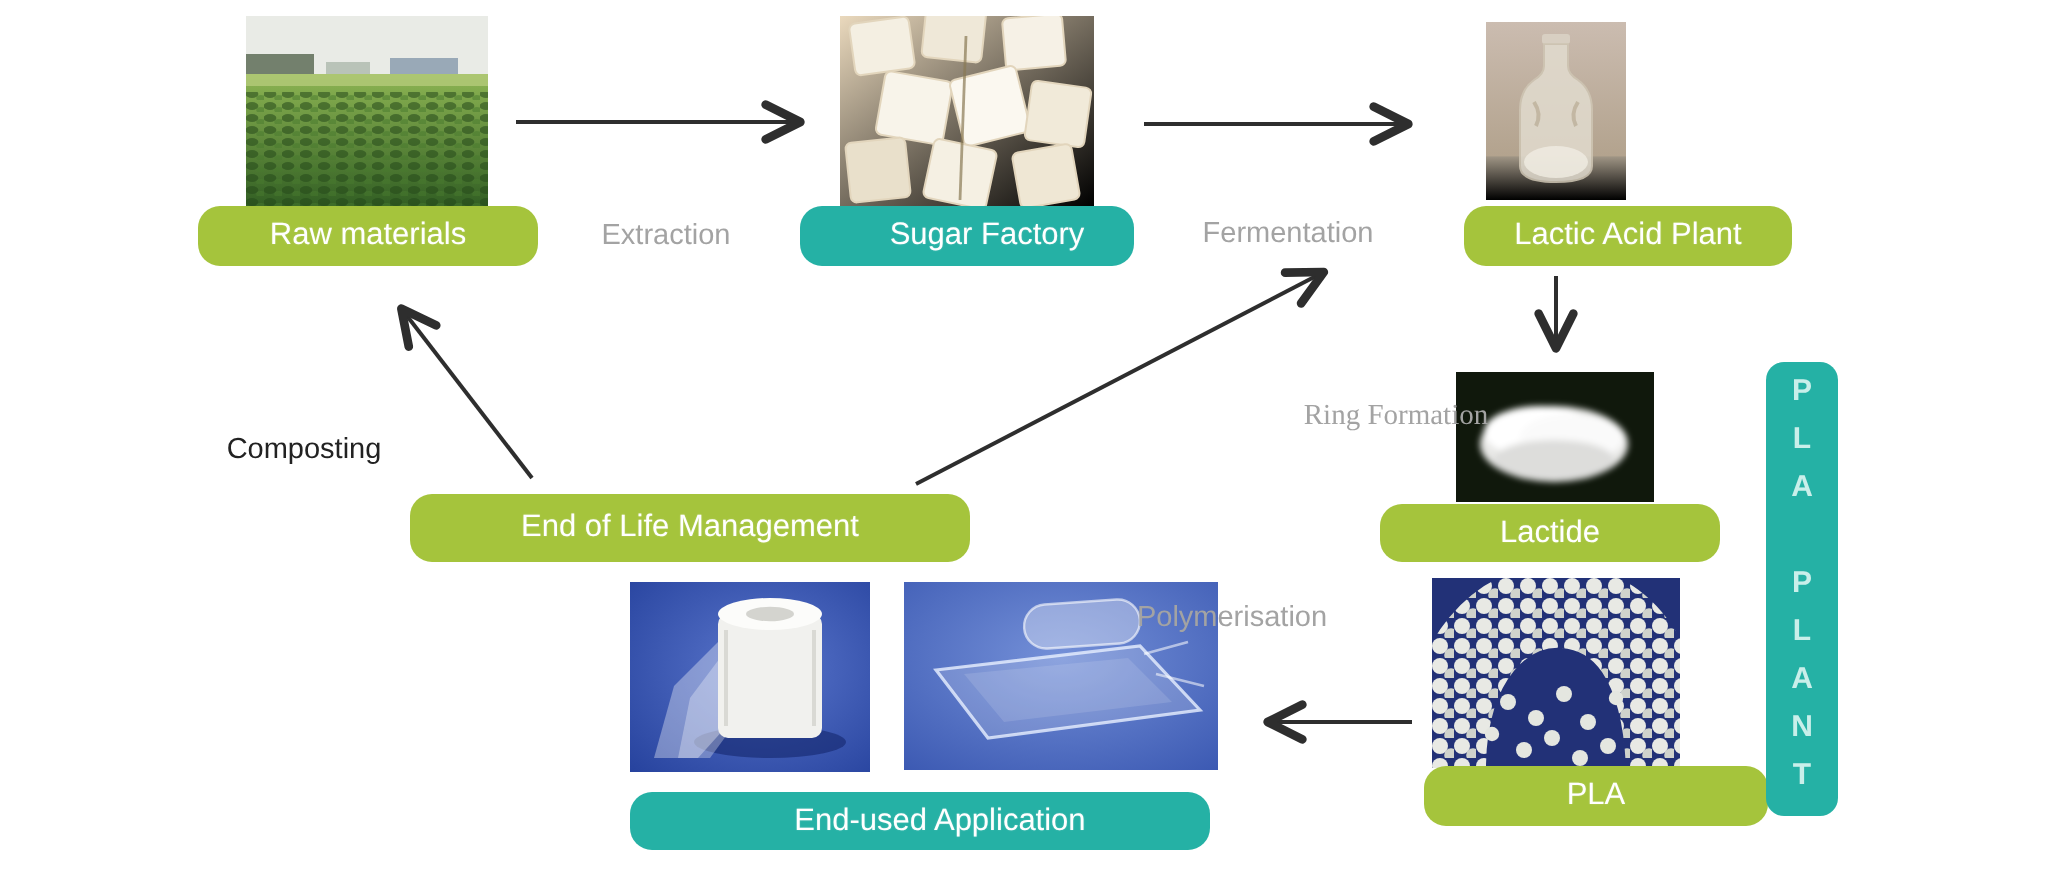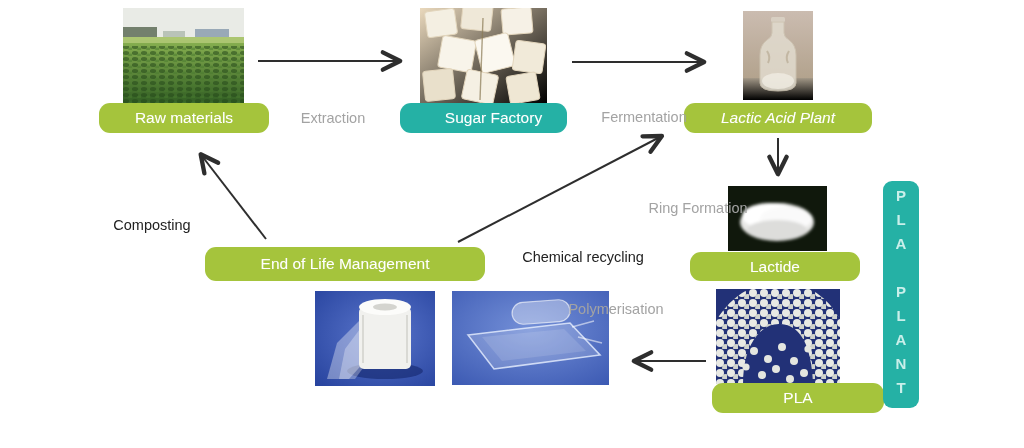--- a/index.html
+++ b/index.html
@@ -234,44 +234,46 @@
   </svg>
 
   <div class="pill green" style="left:99px;top:103px;width:170px;height:30px;">
     <span>Raw materials</span>
   </div>
 
   <div class="pill teal" style="left:400px;top:103px;width:167px;height:30px;">
     <span>Sugar Factory</span>
   </div>
 
-  <div class="pill green" style="left:684px;top:103px;width:188px;height:30px;font-style:italic;">
+  <div class="pill green" style="left:732px;top:103px;width:164px;height:30px;">
     <span>Lactic Acid Plant</span>
   </div>
 
   <div class="pill green" style="left:690px;top:252px;width:170px;height:29px;">
     <span>Lactide</span>
   </div>
 
   <div class="pill green" style="left:712px;top:383px;width:172px;height:30px;">
     <span>PLA</span>
   </div>
 
+  <div class="pill teal" style="left:315px;top:396px;width:290px;height:29px;">
+    <span>End-used Application</span>
+  </div>
 
   <div class="pill green" style="left:205px;top:247px;width:280px;height:34px;">
     <span>End of Life Management</span>
   </div>
 
   <div class="edge-label gray" style="left:333px;top:74px;">Extraction</div>
 
   <div class="edge-label gray" style="left:644px;top:73px;">Fermentation</div>
 
-  <div class="edge-label gray" style="left:698px;top:164px;">Ring Formation</div>
+  <div class="edge-label gray" style="left:698px;top:164px;font-family:Liberation Serif, serif;">Ring Formation</div>
 
   <div class="edge-label gray" style="left:616px;top:265px;">Polymerisation</div>
 
-  <div class="edge-label dark" style="left:583px;top:221px;">Chemical recycling</div>
 
   <div class="edge-label dark" style="left:152px;top:189px;">Composting</div>
 
   <div class="side-label">PLA PLANT</div>
 
 </div>
 
 </body></html>

